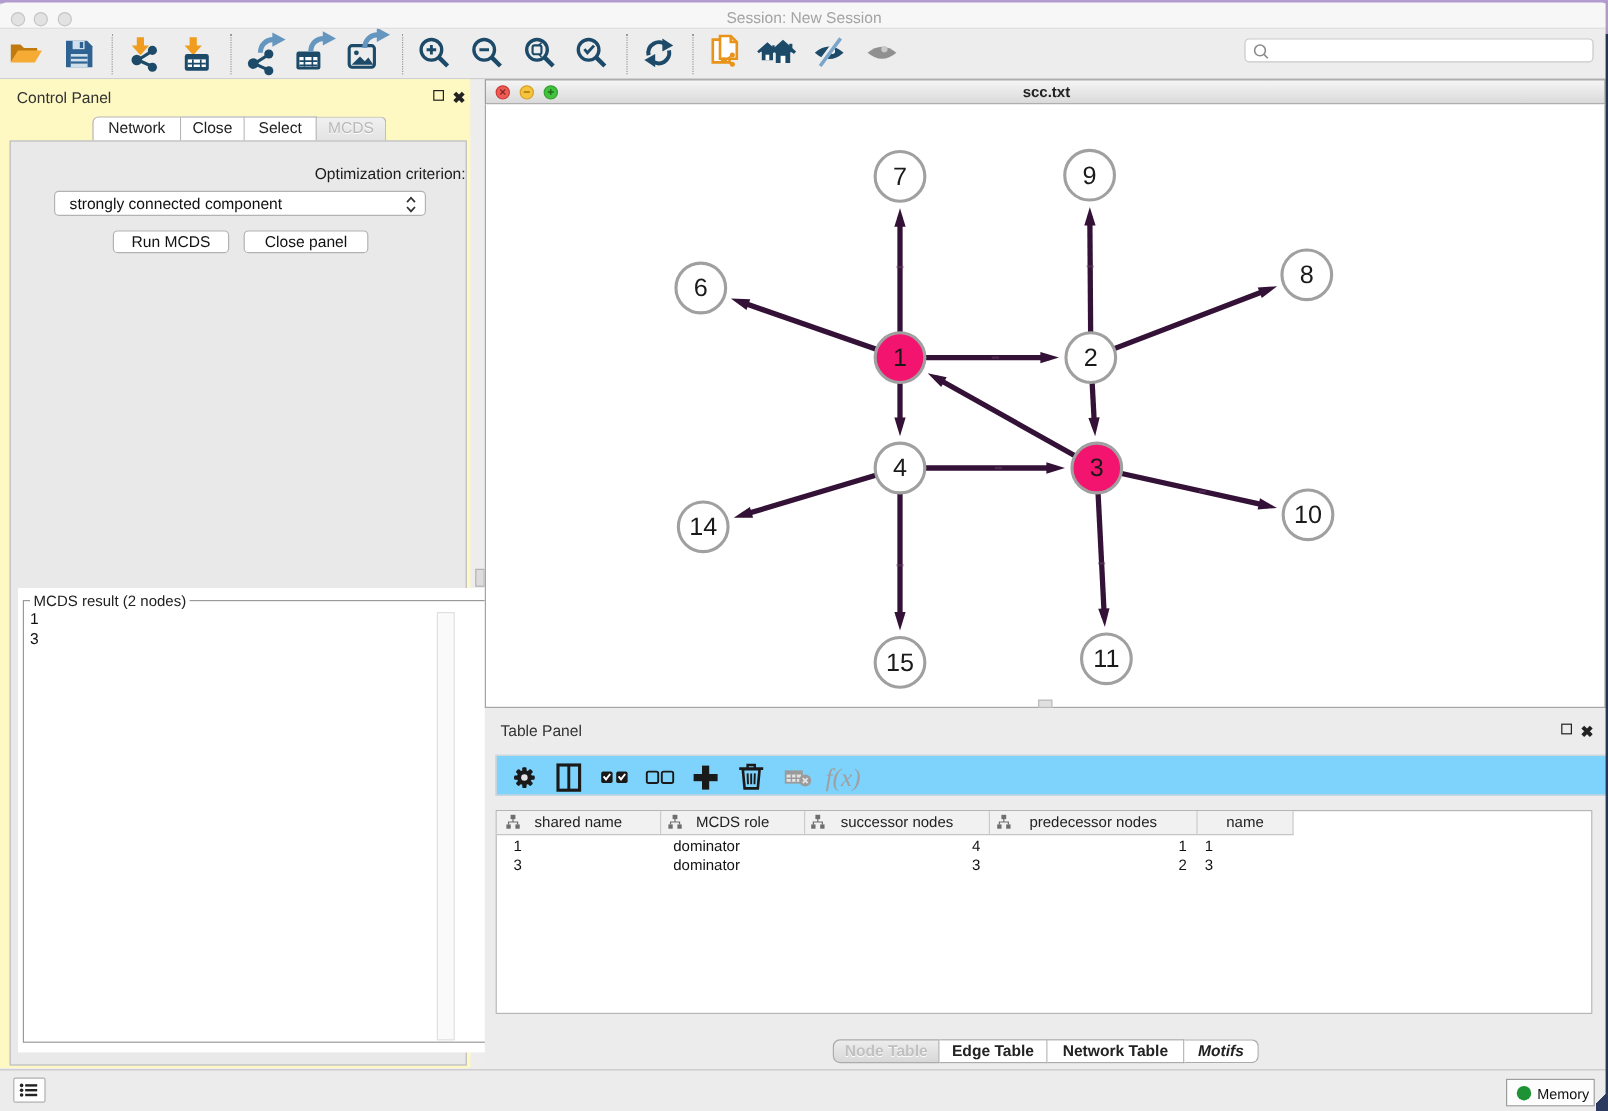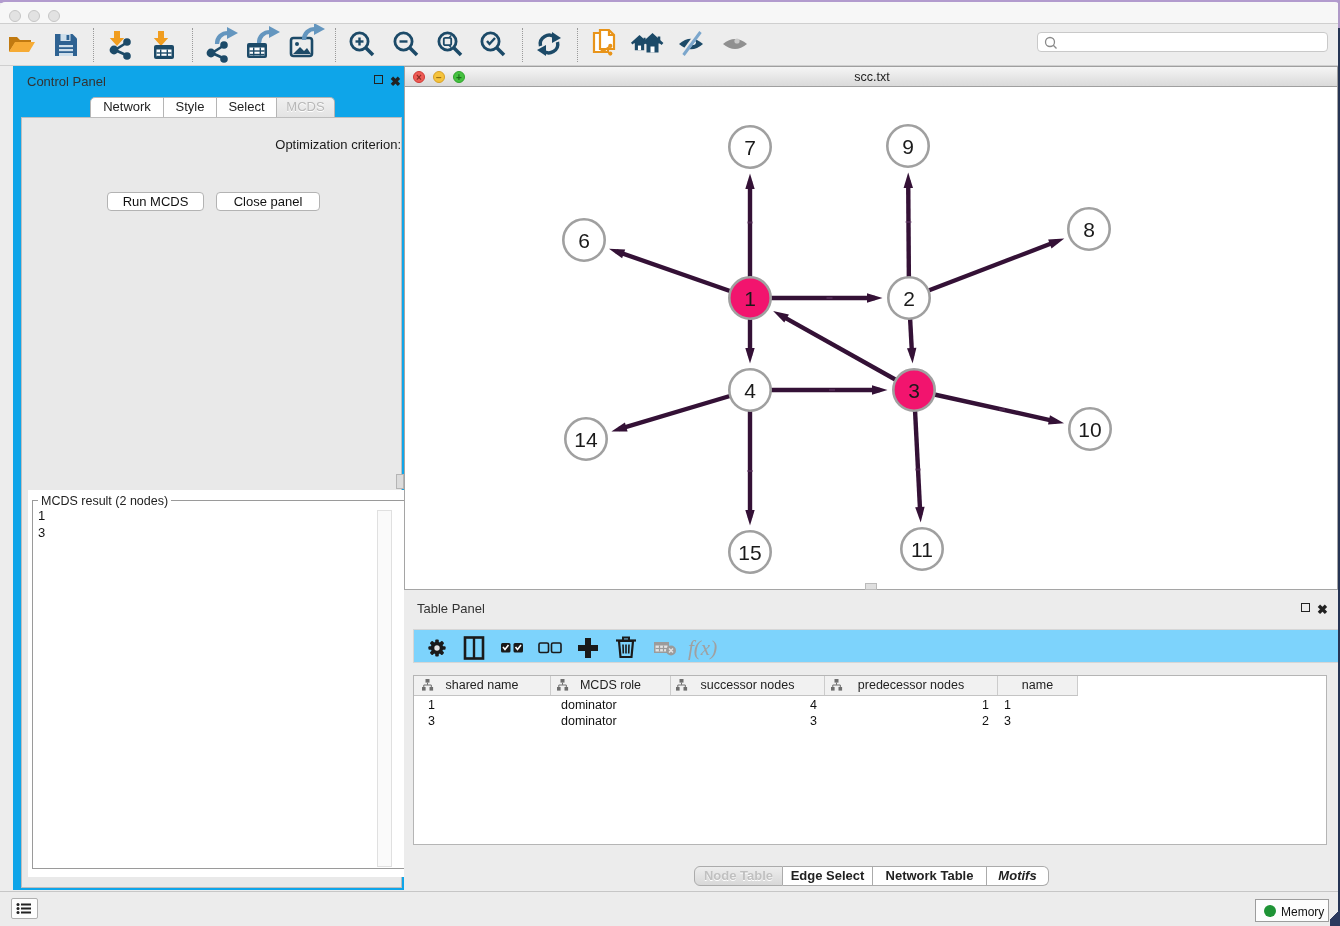--- a/index.html
+++ b/index.html
@@ -13,21 +13,21 @@
   .tl{position:absolute;top:8px;width:12px;height:12px;border-radius:50%;
       background:#e2e2e2;border:1px solid #c6c6c6;box-sizing:border-box;}
   #wtitle{left:0;top:5px;width:1340px;text-align:center;font-size:13px;color:#a3a3a3;}
   
   #toolbar{left:0;top:24px;width:1340px;height:41px;background:#ededed;
            border-bottom:1px solid #cfcfcf;}
   .vsep{position:absolute;top:4px;height:34px;width:0;border-left:1px dotted #9a9a9a;}
   #search{position:absolute;left:1037px;top:8px;width:291px;height:20px;box-sizing:border-box;
           background:#fff;border:1px solid #c9c9c9;border-radius:4px;}
   
-  #leftdock{left:0;top:66px;width:392px;height:824px;background:#0ea5e9;margin-left:13px;}
+  #leftdock{left:0;top:66px;width:392px;height:824px;background:#fef9c3;}
   #cp-title{left:14px;top:8px;font-size:13px;color:#333;}
   .float-ic{position:absolute;width:9px;height:9px;border:1.5px solid #222;box-sizing:border-box;}
   .x-ic{position:absolute;font-size:13px;font-weight:bold;color:#222;line-height:9px;}
   
   .tab{position:absolute;top:31px;height:32px;box-sizing:border-box;background:#fff;
        border:1px solid #b5b5b5;font-size:13px;color:#222;text-align:center;line-height:18px;}
   
   #cp-content{left:8px;top:51px;width:381px;height:771px;background:#e9e9e9;
               border:1px solid #bdbdbd;box-sizing:border-box;}
   #optlabel{left:0;top:19px;width:100%;text-align:right;font-size:13px;color:#1a1a1a;}
@@ -71,20 +71,21 @@
   #redgep{position:absolute;left:1338px;top:1px;width:2px;height:27px;background:#b09ac8;}
 </style>
 </head>
 <body>
 
   <div id="purple" class="abs"></div>
   <div id="titlebar" class="abs">
     <div class="tl" style="left:9px;"></div>
     <div class="tl" style="left:28px;"></div>
     <div class="tl" style="left:48px;"></div>
+    <div id="wtitle" class="abs">Session: New Session</div>
   </div>
 
   <div id="toolbar" class="abs">
     <div class="vsep" style="left:93px;"></div>
     <div class="vsep" style="left:192px;"></div>
     <div class="vsep" style="left:335px;"></div>
     <div class="vsep" style="left:522px;"></div>
     <div class="vsep" style="left:577px;"></div>
     <svg id="tbicons" width="1030" height="41" style="position:absolute;left:0;top:0;">
       <g transform="translate(22,21)">
@@ -223,45 +224,51 @@
       <line x1="11.3" y1="11.3" x2="14.5" y2="14.5" stroke="#8a8a8a" stroke-width="1.3"></line>
     </svg>
     </div>
   </div>
 
   <div id="leftdock" class="abs">
     <div id="cp-title" class="abs">Control Panel</div>
     <div class="float-ic" style="left:361px;top:9px;"></div>
     <div class="x-ic" style="left:377px;top:11px;">✖</div>
     <div class="tab" style="left:77px;width:74px;border-radius:5px 0 0 5px;">Network</div>
-    <div class="tab" style="left:151px;width:53px;border-left:none;">Style</div>
+    <div class="tab" style="left:151px;width:53px;border-left:none;">Close</div>
     <div class="tab" style="left:204px;width:60px;border-left:none;">Select</div>
     <div class="tab" style="left:264px;width:58px;border-left:none;border-radius:0 5px 5px 0;
          background:linear-gradient(#f0f0f0,#dcdcdc);color:#b8b8b8;text-shadow:0 1px 0 #fff;">MCDS</div>
     <div id="cp-content" class="abs">
       <div id="optlabel" class="abs">Optimization criterion:</div>
+      <div id="combo" class="abs"><span style="margin-left:12px;">strongly connected component</span>
+        <svg width="11" height="15" style="position:absolute;right:6px;top:3px;">
+          <path d="M2.2 5.5 L5.5 1.8 L8.8 5.5" fill="none" stroke="#333" stroke-width="1.5"></path>
+          <path d="M2.2 9.5 L5.5 13.2 L8.8 9.5" fill="none" stroke="#333" stroke-width="1.5"></path>
+        </svg>
+      </div>
       <div class="btn" style="left:85px;width:97px;">Run MCDS</div>
       <div class="btn" style="left:194px;width:104px;">Close panel</div>
       <div id="resultpanel" class="abs">
         <div id="resultborder"></div>
         <div id="resultlegend">MCDS result (2 nodes)</div>
         <div style="position:absolute;left:10px;top:18px;font-size:13px;color:#111;line-height:16.5px;">1<br>3</div>
         <div id="scrollbar"></div>
       </div>
     </div>
   </div>
 
   <div class="abs" style="left:396px;top:474px;width:6px;height:13px;background:#dcdcdc;border:1px solid #b5b5b5;"></div>
 
   <div id="rightdock" class="abs">
     <div id="nettitle" class="abs">
       <div class="tl2" style="left:8px;background:#ee5b55;border:1px solid #ce3a36;color:#882b22;">×</div>
       <div class="tl2" style="left:28px;background:#f5c33c;border:1px solid #d8a125;color:#9a6d11;">−</div>
       <div class="tl2" style="left:48px;background:#45c140;border:1px solid #2fa32d;color:#1c6d1a;">+</div>
-      <div class="abs" style="left:0;top:3px;width:934px;text-align:center;font-size:12.5px;font-weight:normal;color:#222;">scc.txt</div>
+      <div class="abs" style="left:0;top:3px;width:934px;text-align:center;font-size:12.5px;font-weight:bold;color:#222;">scc.txt</div>
     </div>
     <div id="canvas" class="abs">
       <svg id="graph" width="932" height="501" style="position:absolute;left:0;top:0;">
       <line x1="345.0" y1="211.0" x2="345.0" y2="94.2" stroke="#341136" stroke-width="4.4"></line>
       <polygon points="345.0,86.5 349.7,102.0 340.3,102.0" fill="#341136"></polygon>
       <line x1="345.0" y1="211.0" x2="211.3" y2="164.3" stroke="#341136" stroke-width="4.4"></line>
       <polygon points="204.0,161.7 220.2,162.4 217.1,171.3" fill="#341136"></polygon>
       <line x1="345.0" y1="211.0" x2="469.8" y2="211.0" stroke="#341136" stroke-width="4.4"></line>
       <polygon points="477.5,211.0 462.0,215.7 462.0,206.3" fill="#341136"></polygon>
       <line x1="345.0" y1="211.0" x2="345.0" y2="268.8" stroke="#341136" stroke-width="4.4"></line>
@@ -415,21 +422,21 @@
         <div class="td" style="left:568px;top:22px;">1</div>
         <div class="td" style="left:590px;top:22px;">1</div>
         <div class="td" style="left:14px;top:38px;">3</div>
         <div class="td" style="left:147px;top:38px;">dominator</div>
         <div class="td" style="left:396px;top:38px;">3</div>
         <div class="td" style="left:568px;top:38px;">2</div>
         <div class="td" style="left:590px;top:38px;">3</div>
       </div>
       <div class="btab" style="left:290px;width:89px;border-radius:6px 0 0 6px;
            background:linear-gradient(#ededed,#d8d8d8);color:#c0c0c0;text-shadow:0 1px 0 #fff;">Node Table</div>
-      <div class="btab" style="left:379px;width:90px;border-left:none;">Edge Select</div>
+      <div class="btab" style="left:379px;width:90px;border-left:none;">Edge Table</div>
       <div class="btab" style="left:469px;width:114px;border-left:none;">Network Table</div>
       <div class="btab" style="left:583px;width:62px;border-left:none;border-radius:0 6px 6px 0;font-style:italic;">Motifs</div>
     </div>
   </div>
 
   <div id="statusbar" class="abs">
     <div id="listbtn"><svg width="25" height="19">
       <g fill="#222">
           <circle cx="6" cy="5.5" r="1.5"></circle>
           <circle cx="6" cy="9.5" r="1.5"></circle>

